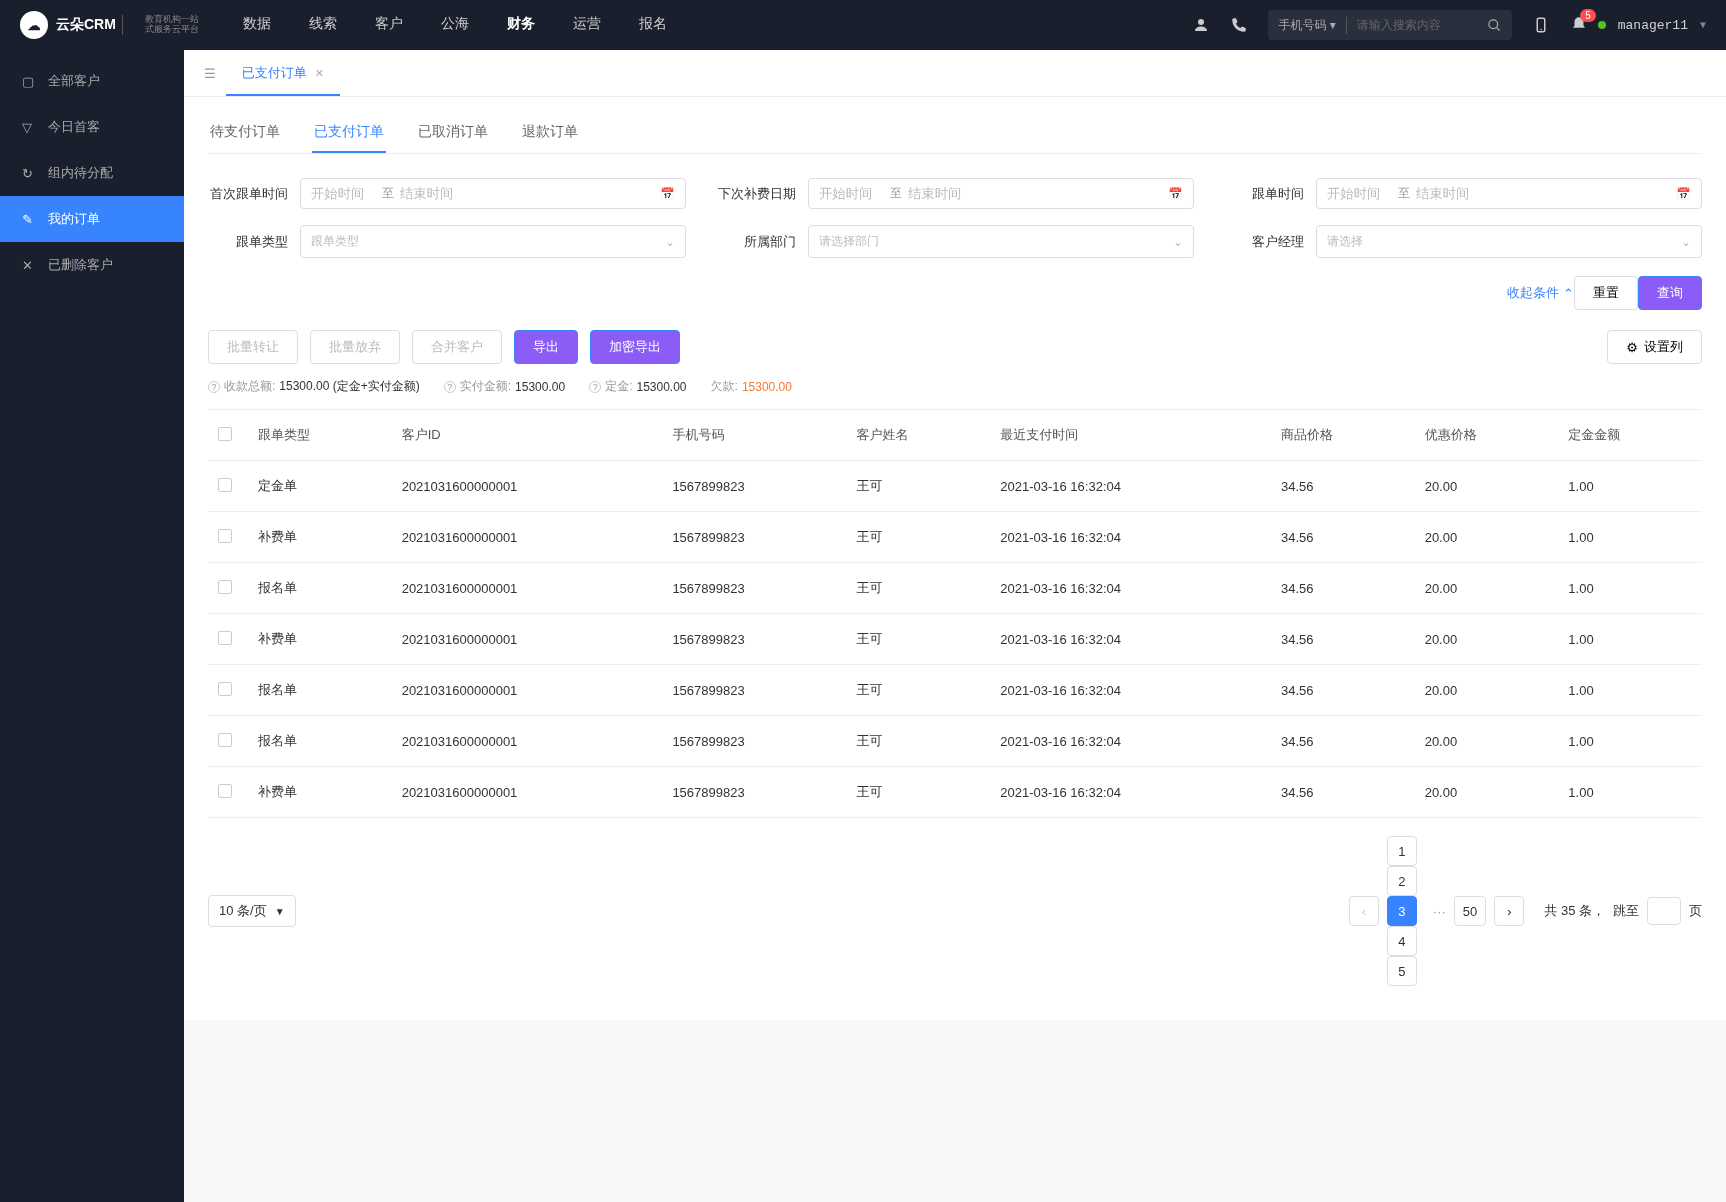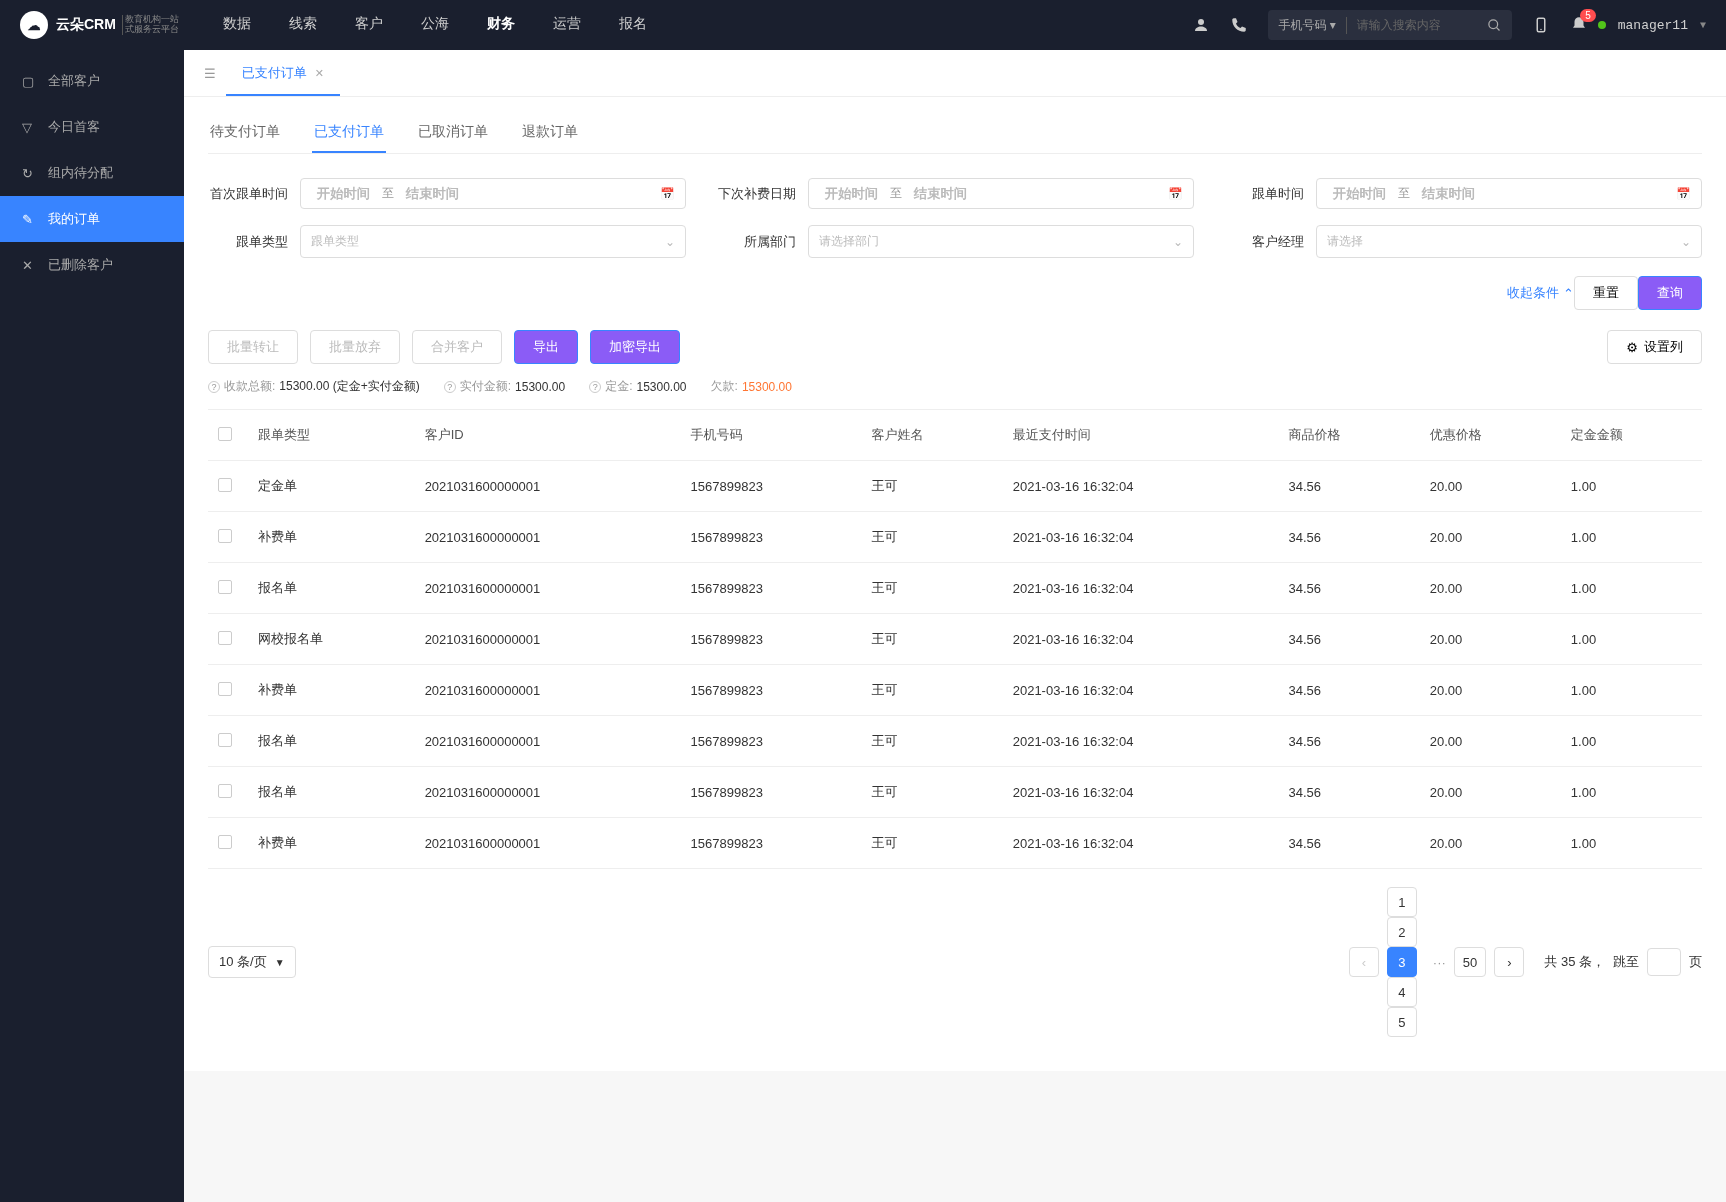--- a/index.html
+++ b/index.html
@@ -3,21 +3,21 @@
   <meta charset="utf-8">
   <style>
     * { margin: 0; padding: 0; box-sizing: border-box; }
     body { font-family: -apple-system, BlinkMacSystemFont, "Segoe UI", "PingFang SC", "Microsoft YaHei", sans-serif; font-size: 13px; color: #333; background: #fff; }
     
     
     .top-header { height: 50px; background: #1a1f2e; display: flex; align-items: center; padding: 0 20px; color: #d0d0d0; }
     .logo { display: flex; align-items: center; margin-right: 40px; }
     .logo-icon { width: 28px; height: 28px; background: #fff; border-radius: 50%; margin-right: 8px; display:flex; align-items:center; justify-content:center; color:#1a1f2e; font-weight:bold;}
     .logo-text { font-size: 14px; font-weight: bold; color: #fff; }
-    .logo-sub { font-size: 9px; color: #888; margin-left:6px; border-left:1px solid #555; padding-left:2px; line-height:1.1;}
+    .logo-sub { font-size: 9px; color: #888; margin-left:6px; border-left:1px solid #555; padding-left:22px; line-height:1.1;}
     .top-nav { display: flex; gap: 30px; flex: 1; }
     .top-nav-item { cursor: pointer; font-size: 14px; padding: 21px 4px; }
     .top-nav-item.active { color: #fff; font-weight: bold; border-bottom: 2px solid #3884ff; }
     .top-icons { display: flex; align-items: center; gap: 20px; }
     .top-icon { width:18px; height:18px; cursor:pointer; fill:#ccc; }
     .search-wrap { display: flex; align-items: center; background: #2a2f3e; border-radius: 4px; padding: 4px 10px; margin-left:20px;}
     .search-select { color: #aaa; font-size: 12px; padding-right:10px; border-right:1px solid #555; cursor:pointer;}
     .search-input { background: transparent; border: none; color: #ccc; padding: 4px 10px; width: 140px; outline: none; font-size:12px;}
     .search-input::placeholder { color: #666; }
     .search-btn { cursor:pointer; }
@@ -48,21 +48,21 @@
     
     .sub-tabs { display: flex; gap: 30px; border-bottom: 1px solid #eee; margin-bottom: 24px; }
     .sub-tab { padding: 10px 2px; cursor: pointer; color: #666; font-size: 14px; }
     .sub-tab.active { color: #3884ff; border-bottom: 2px solid #3884ff; font-weight: 500; }
     
     
     .filter-form { display: grid; grid-template-columns: repeat(3, 1fr); gap: 16px 30px; margin-bottom: 18px; }
     .filter-item { display: flex; align-items: center; gap: 12px; }
     .filter-label { width: 80px; text-align: right; color: #333; font-size:13px;}
     .date-range { display: flex; align-items: center; border: 1px solid #ddd; border-radius: 4px; padding: 6px 10px; flex: 1; font-size:12px;}
-    .date-input { border: none; outline: none; width: 65px; text-align: center; color:#333;font-weight:bold;}
+    .date-input { border: none; outline: none; width: 65px; color:#333;}
     .date-input::placeholder { color:#bbb;}
     .date-sep { color: #999; margin: 0 6px; }
     .date-icon { color: #bbb; margin-left:auto;}
     .select-box { flex: 1; border: 1px solid #ddd; border-radius: 4px; padding: 7px 10px; color: #bbb; cursor: pointer; display:flex; justify-content:space-between; align-items:center; font-size:12px;}
     
     .filter-actions { display: flex; justify-content: flex-end; align-items: center; gap: 0; margin-bottom:20px;}
     .link-btn { color: #3884ff; cursor: pointer; display:flex; align-items:center; gap:4px;}
     .btn { padding: 7px 18px; border-radius: 4px; cursor: pointer; border: 1px solid #ddd; background: #fff; font-size:13px;}
     .btn-primary { background: #8b5cf6; color: #fff; border-color: #3884ff; }
     .btn-disabled { color: #bbb; cursor: not-allowed; }
@@ -329,31 +329,20 @@
               <td>2021031600000001</td>
               <td>1567899823</td>
               <td>王可</td>
               <td>2021-03-16 16:32:04</td>
               <td>34.56</td>
               <td>20.00</td>
               <td>1.00</td>
             </tr>
             <tr>
               <td><span class="checkbox"></span></td>
-              <td>网校报名单</td>
-              <td>2021031600000001</td>
-              <td>1567899823</td>
-              <td>王可</td>
-              <td>2021-03-16 16:32:04</td>
-              <td>34.56</td>
-              <td>20.00</td>
-              <td>1.00</td>
-            </tr>
-            <tr>
-              <td><span class="checkbox"></span></td>
               <td>补费单</td>
               <td>2021031600000001</td>
               <td>1567899823</td>
               <td>王可</td>
               <td>2021-03-16 16:32:04</td>
               <td>34.56</td>
               <td>20.00</td>
               <td>1.00</td>
             </tr>
             <tr>

